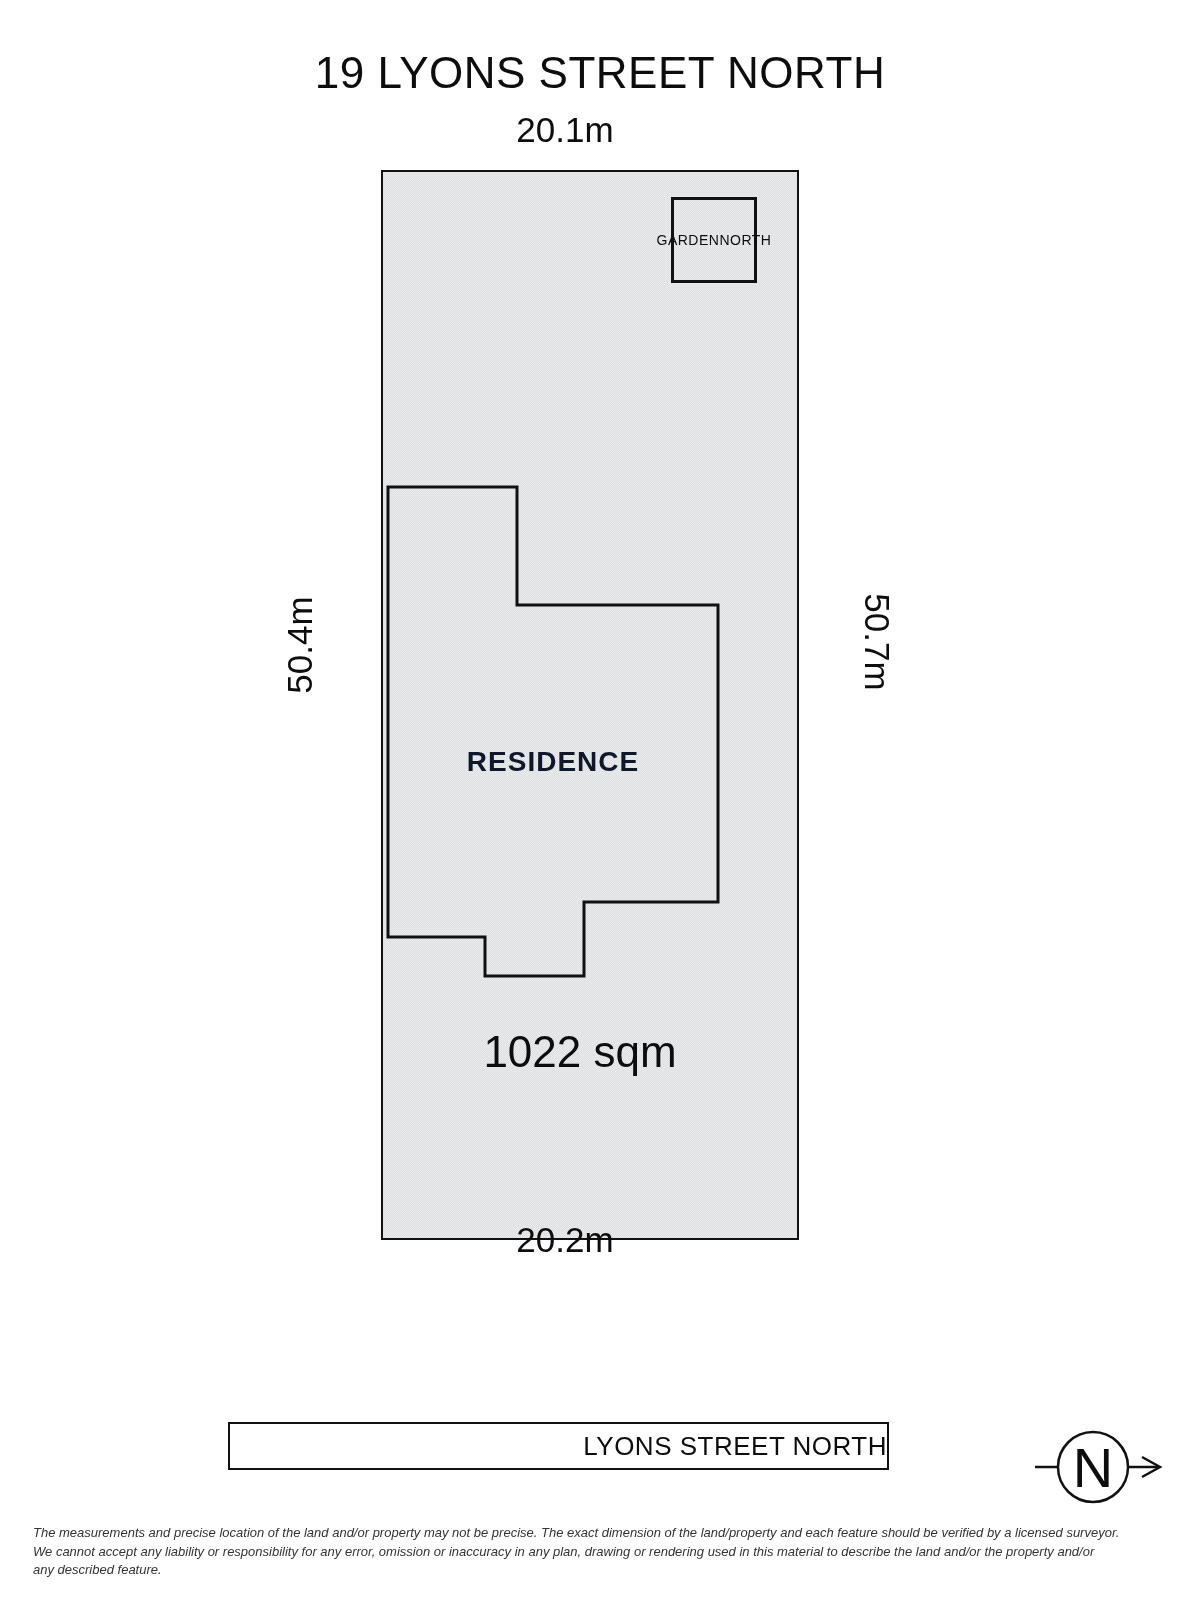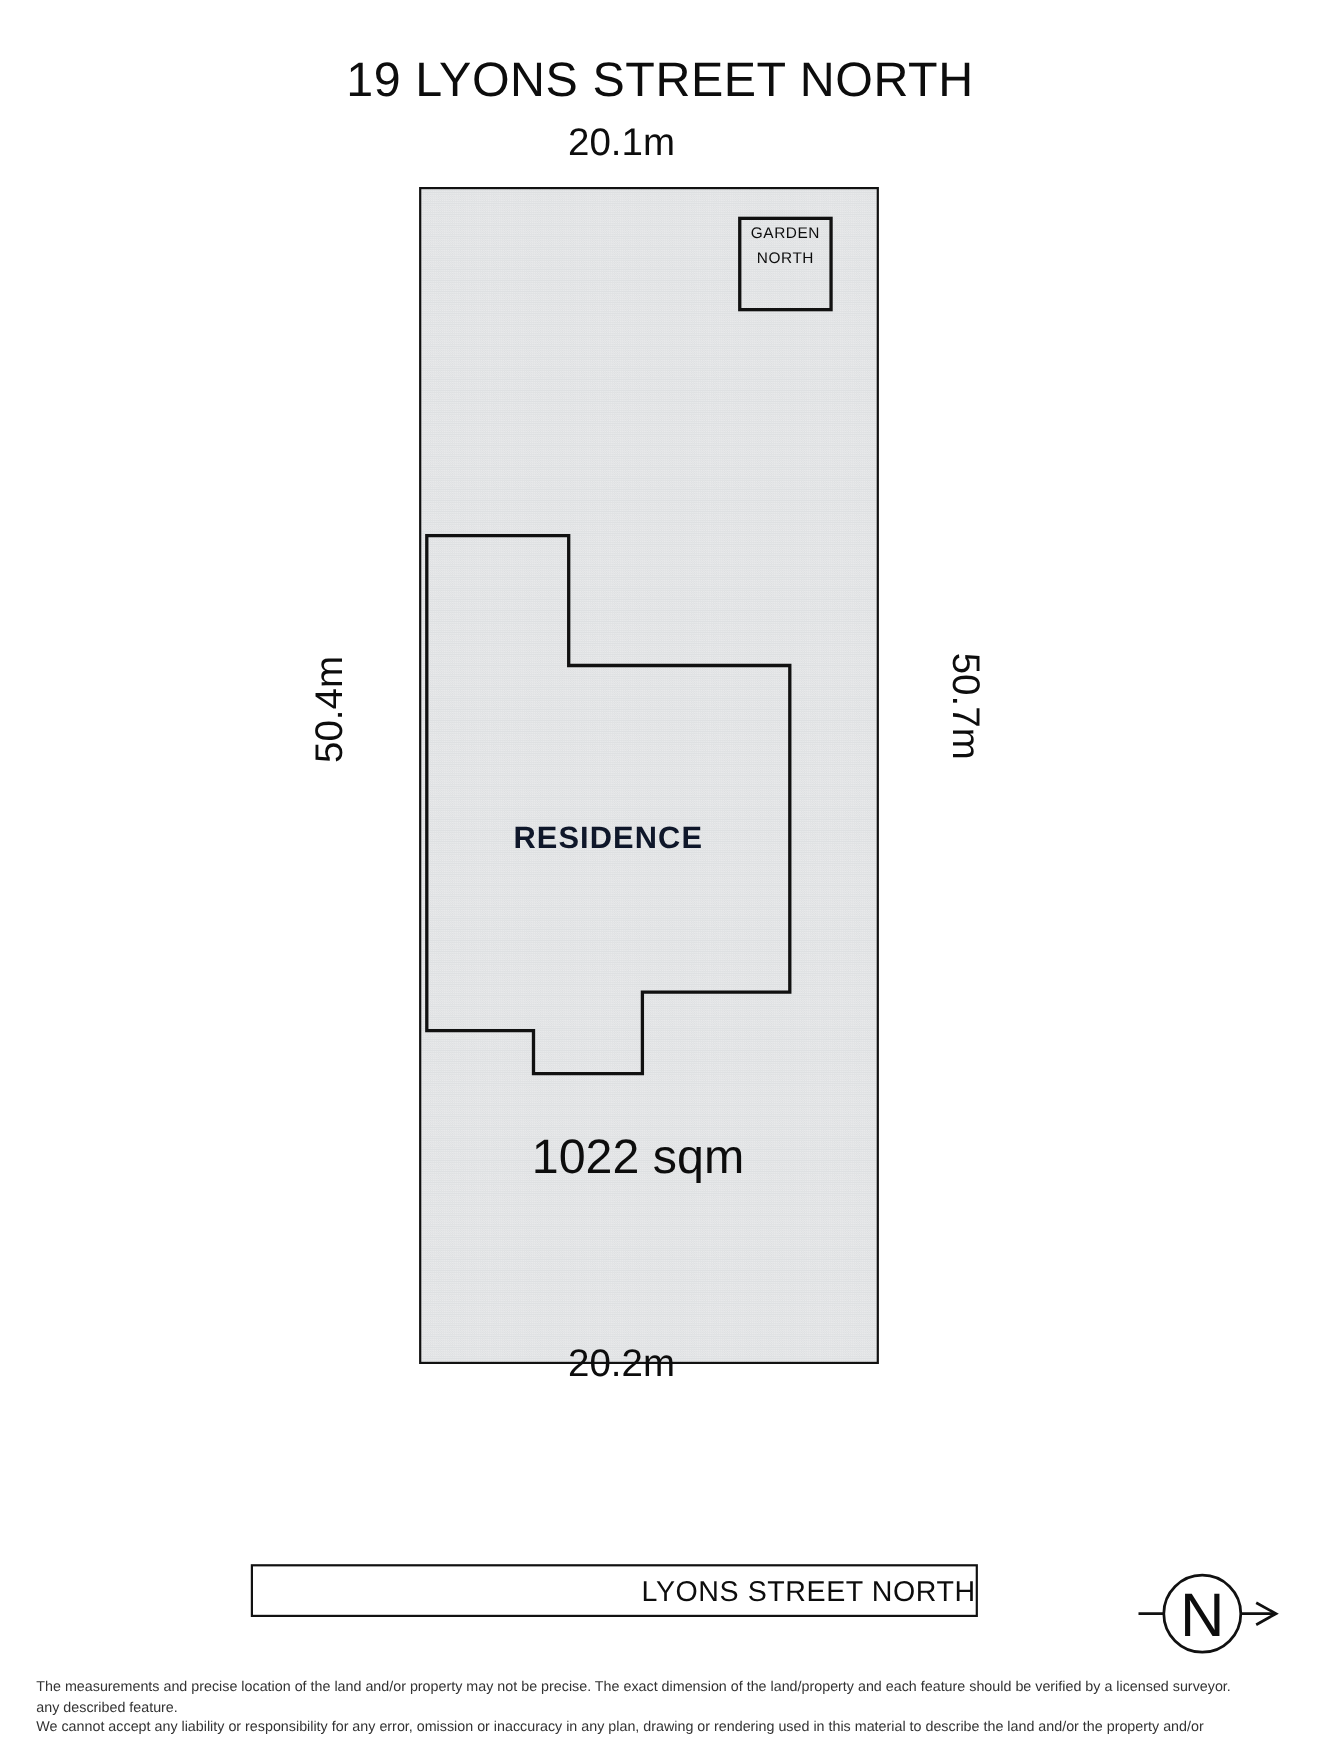--- a/index.html
+++ b/index.html
@@ -33,21 +33,21 @@
   .lot{
     left:381px;top:170px;width:418px;height:1070px;
     background-color:var(--lot-fill);
     background-image:conic-gradient(#e9eaeb 25%, #dee0e2 0 50%, #e9eaeb 0 75%, #dee0e2 0);
     background-size:2px 2px;
     border:2px solid var(--line);
   }
   .shed{
     left:671px;top:197px;width:86px;height:86px;
     border:3px solid var(--line);
-    display:flex;flex-direction:column;align-items:center;
+    display:flex;flex-direction:row;align-items:center;justify-content:center;
     font-size:14px;line-height:23px;letter-spacing:0.5px;text-align:center;color:#0d0d0d;
   }
   .garage{
     left:660px;top:402px;width:138px;height:110px;
     border:3px solid var(--line);
     display:flex;align-items:center;justify-content:center;
     font-size:27px;letter-spacing:0.5px;color:#0d0d0d;
   }
   .plan-svg{
     left:0;top:0;width:1200px;height:1600px;pointer-events:none;
@@ -68,21 +68,21 @@
   }
   .compass{
     left:1020px;top:1415px;width:170px;height:104px;
   }
   .compass text{
     font-family:"Liberation Sans", sans-serif;
     font-size:56px;fill:#0d0d0d;
   }
   .disclaimer{
     left:33px;top:1524px;right:20px;
-    font-size:13px;line-height:18.5px;color:#333;
+    font-size:13px;line-height:18.5px;color:#333;font-style:italic;
   }
   .disclaimer div{white-space:nowrap;}
 </style>
 </head>
 <body>
 
 <div class="page">
 
   <div class="abs center page-title">19 LYONS STREET NORTH</div>
 
@@ -116,17 +116,17 @@
 
   <svg class="abs compass" viewBox="0 0 170 104" xmlns="http://www.w3.org/2000/svg">
     <line x1="15" y1="52" x2="138" y2="52" stroke="#111111" stroke-width="2.5"></line>
     <polyline points="122,42 140,52 122,62" fill="none" stroke="#111111" stroke-width="2.5"></polyline>
     <circle cx="73" cy="52" r="35" fill="#ffffff" stroke="#111111" stroke-width="2.5"></circle>
     <text x="73" y="72" text-anchor="middle">N</text>
   </svg>
 
   <div class="abs disclaimer">
     <div>The measurements and precise location of the land and/or property may not be precise. The exact dimension of the land/property and each feature should be verified by a licensed surveyor.</div>
+    <div>We cannot accept any liability or responsibility for any error, omission or inaccuracy in any plan, drawing or rendering used in this material to describe the land and/or the property and/or</div>
     <div>any described feature.</div>
-    <div>We cannot accept any liability or responsibility for any error, omission or inaccuracy in any plan, drawing or rendering used in this material to describe the land and/or the property and/or</div>
   </div>
 
 </div>
 
 </body></html>

